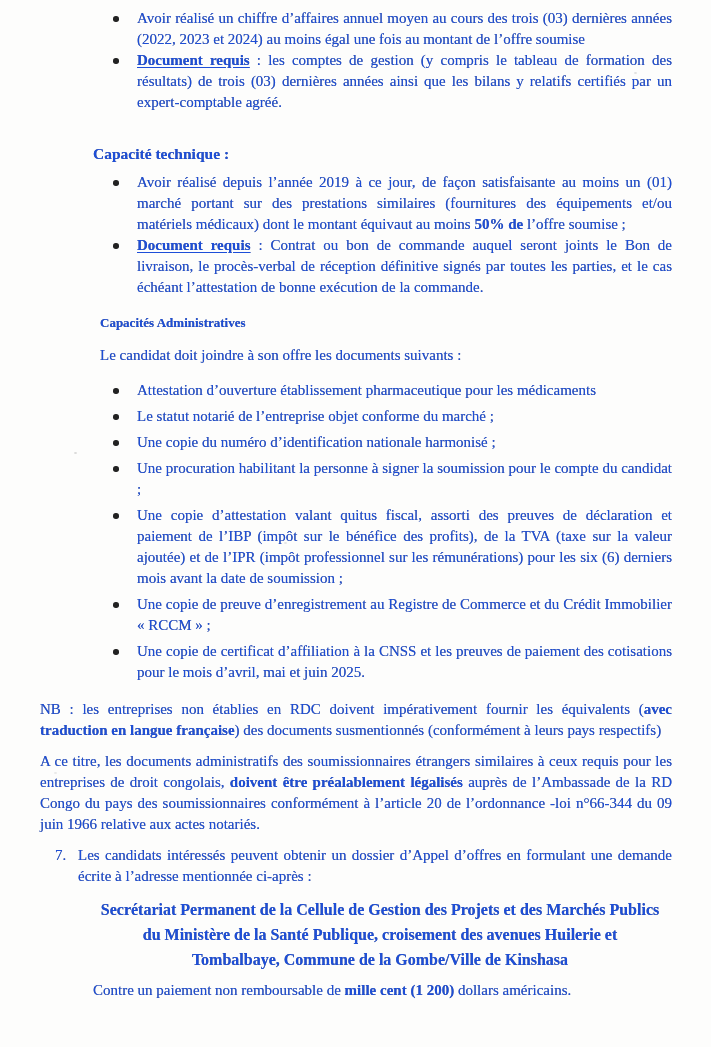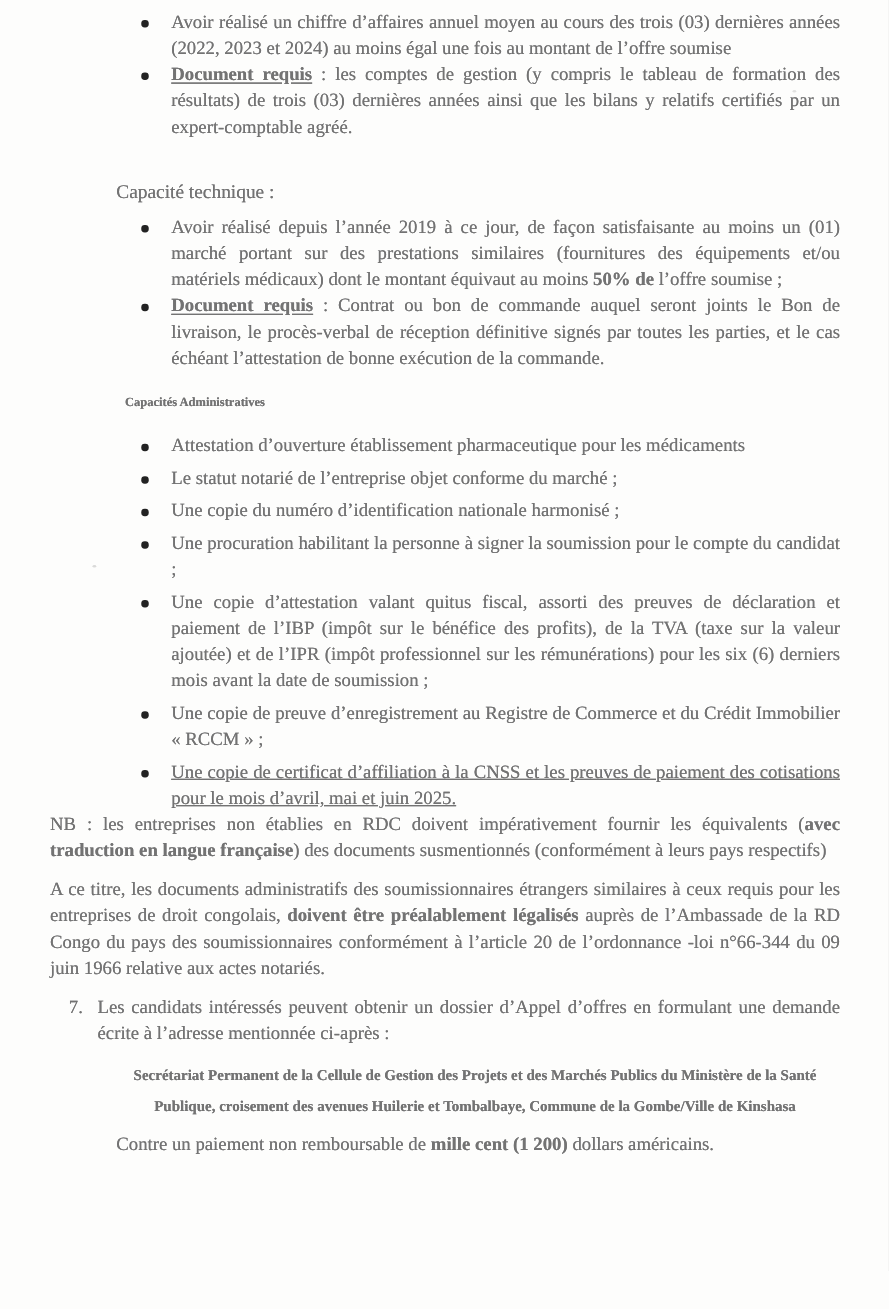--- a/index.html
+++ b/index.html
@@ -8,21 +8,21 @@
     width: 711px;
     height: 1047px;
     margin: 0 auto;
     background: #fdfdfc;
     box-sizing: border-box;
     padding: 8px 39px 0 40px;
     overflow: hidden;
     font-family: "Liberation Serif", serif;
     font-size: 15px;
     line-height: 21px;
-    color: #737373;
+    color: #1d4ed8;
     text-shadow: 0 0 0.5px rgba(20,20,25,0.55);
   }
   
   .page::after {
     content: "";
     position: absolute;
     left: 74px; top: 452px;
     width: 3px; height: 2px;
     background: rgba(60,60,60,0.18);
     border-radius: 50%;
@@ -45,30 +45,30 @@
     position: absolute;
     left: -24px;
     top: 8px;
     width: 5.5px;
     height: 5.5px;
     border-radius: 50%;
     background: #222;
   }
   ul.list-admin { margin-top: 14px; }
   ul.list-admin li { margin-bottom: 5px; }
-  ul.list-admin li:last-child { margin-bottom: 0; text-decoration: underline; }
+  ul.list-admin li:last-child { margin-bottom: 16px; }
 
   .h-tech {
     margin: 30px 0 8px 53px;
     font-size: 15.5px;
-    font-weight: normal;
+    font-weight: bold;
   }
   .h-admin {
     margin: 14px 0 0 60px;
-    font-size: 10px;
+    font-size: 13px;
     font-weight: bold;
   }
   .intro { margin: 12px 0 0 60px; }
 
   p { margin: 0; }
   .para { text-align: justify; }
   .nb { margin-top: 0; }
   .legal { margin-top: 10px; }
 
   .num-item {
@@ -81,21 +81,21 @@
     position: absolute;
     left: 15px;
     top: 0;
   }
 
   .address {
     margin: 10px 0 0 60px;
     width: 560px;
     text-align: center;
     font-weight: bold;
-    font-size: 12px;
+    font-size: 16px;
     line-height: 25px;
   }
   .payment { margin: 8px 0 0 53px; }
 </style>
 </head>
 <body>
 
 <div class="page">
 
   <ul class="blist list-top">
@@ -105,20 +105,21 @@
 
   <h3 class="h-tech">Capacité technique :</h3>
 
   <ul class="blist list-tech">
     <li><span>Avoir réalisé depuis l’année 2019 à ce jour, de façon satisfaisante au moins un (01) marché portant sur des prestations similaires (fournitures des équipements et/ou matériels médicaux) dont le montant équivaut au moins </span><span class="b">50% de</span><span> l’offre soumise ;</span></li>
     <li><span class="b u">Document requis</span><span> : Contrat ou bon de commande auquel seront joints le Bon de livraison, le procès-verbal de réception définitive signés par toutes les parties, et le cas échéant l’attestation de bonne exécution de la commande.</span></li>
   </ul>
 
   <h3 class="h-admin">Capacités Administratives</h3>
 
+  <p class="intro">Le candidat doit joindre à son offre les documents suivants :</p>
 
   <ul class="blist list-admin">
     <li><span>Attestation d’ouverture établissement pharmaceutique pour les médicaments</span></li>
     <li><span>Le statut notarié de l’entreprise objet conforme du marché ;</span></li>
     <li><span>Une copie du numéro d’identification nationale harmonisé ;</span></li>
     <li><span>Une procuration habilitant la personne à signer la soumission pour le compte du candidat ;</span></li>
     <li><span>Une copie d’attestation valant quitus fiscal, assorti des preuves de déclaration et paiement de l’IBP (impôt sur le bénéfice des profits), de la TVA (taxe sur la valeur ajoutée) et de l’IPR (impôt professionnel sur les rémunérations) pour les six (6) derniers mois avant la date de soumission ;</span></li>
     <li><span>Une copie de preuve d’enregistrement au Registre de Commerce et du Crédit Immobilier « RCCM » ;</span></li>
     <li><span>Une copie de certificat d’affiliation à la CNSS et les preuves de paiement des cotisations pour le mois d’avril, mai et juin 2025.</span></li>
   </ul>

